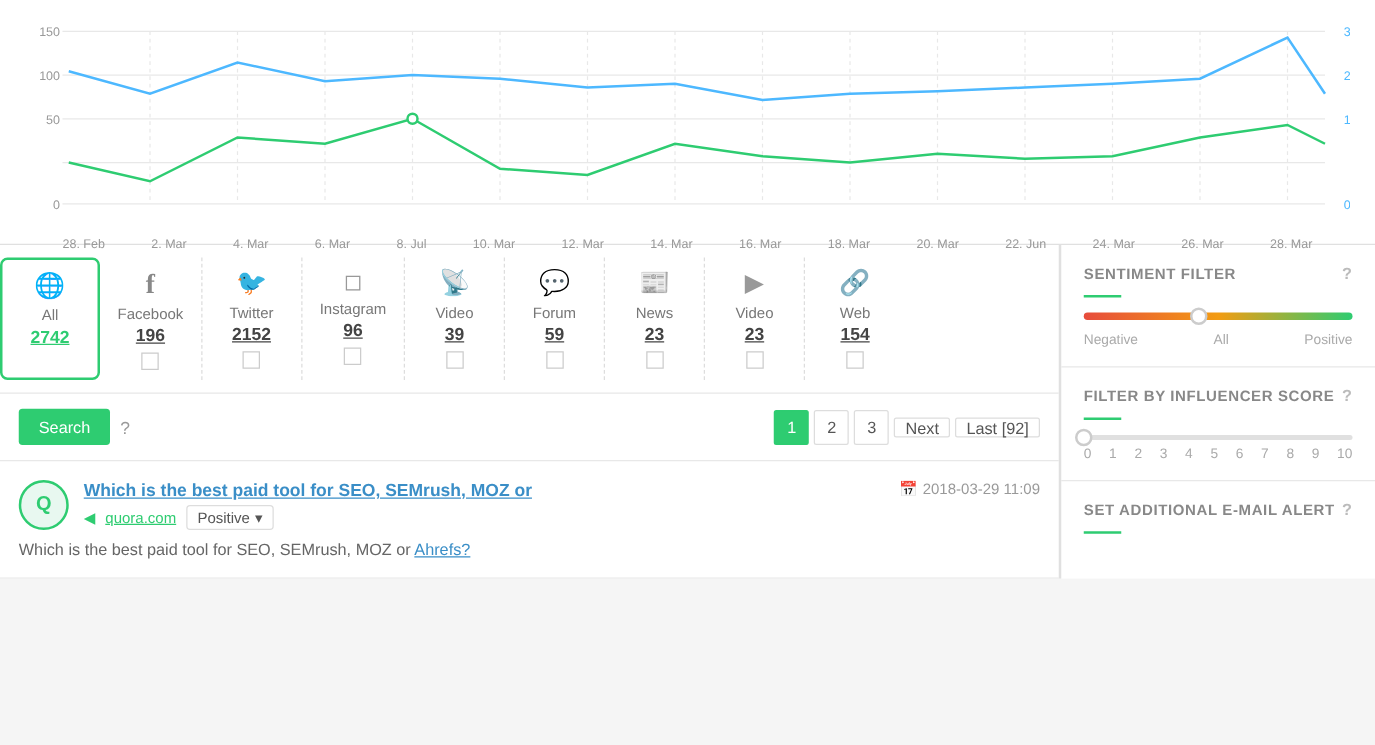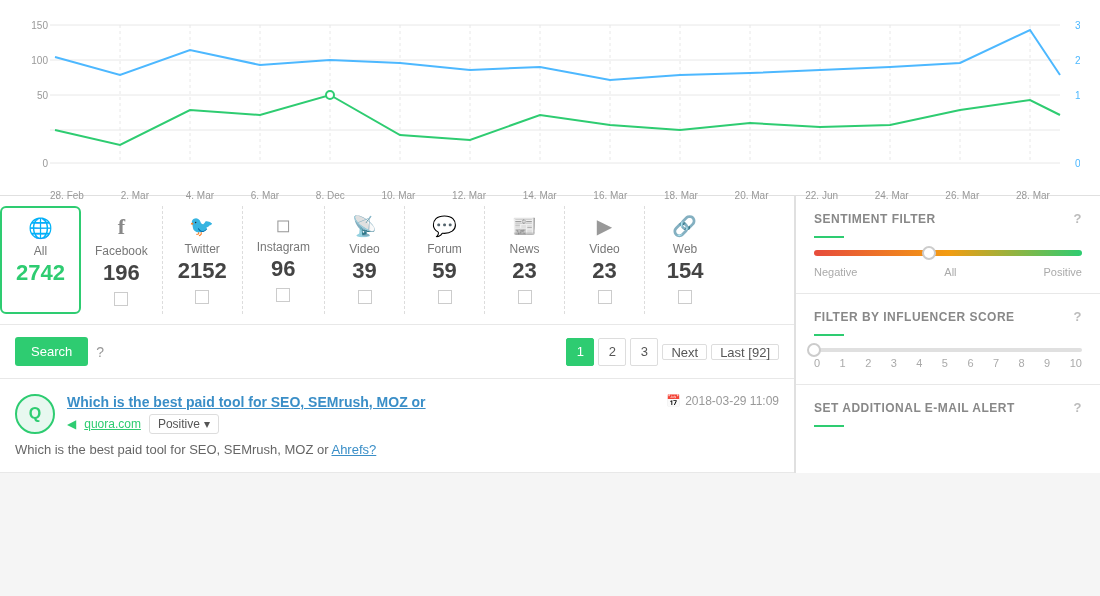--- a/index.html
+++ b/index.html
@@ -19,21 +19,21 @@
     .left-panel { flex: 1; background: #fff; border-right: 1px solid #e0e0e0; }
 
     
     .source-filter { display: flex; align-items: stretch; border-bottom: 1px solid #e8e8e8; padding: 10px 0; }
     .source-item { display: flex; flex-direction: column; align-items: center; padding: 8px 14px; border-right: 1px dashed #ddd; cursor: pointer; min-width: 80px; }
     .source-item:last-child { border-right: none; }
     .source-item.active { border: 2px solid #2ecc71; border-radius: 6px; }
     .source-icon { font-size: 20px; color: #999; margin-bottom: 4px; }
     .source-item.active .source-icon { color: #2ecc71; }
     .source-label { font-size: 12px; color: #777; }
-    .source-count { font-size: 22px; font-weight: bold; color: #444; margin: 2px 0; }
+    .source-count { font-size: 14px; font-weight: bold; color: #444; margin: 2px 0; text-decoration: underline; }
     .source-item.active .source-count { color: #2ecc71; }
     .source-checkbox { width: 14px; height: 14px; border: 1px solid #ccc; margin-top: 4px; }
 
     
     .search-bar { padding: 12px 15px; display: flex; align-items: center; gap: 8px; border-bottom: 1px solid #e8e8e8; }
     .search-input { border: 1px solid #ddd; border-radius: 3px; padding: 7px 10px; font-size: 13px; width: 160px; color: #999; }
     .search-button { background: #2ecc71; color: #fff; border: none; border-radius: 3px; padding: 7px 16px; cursor: pointer; font-size: 13px; }
     .help-icon { color: #999; font-size: 14px; cursor: pointer; }
     .pagination { margin-left: auto; display: flex; align-items: center; gap: 4px; }
     .page-btn { width: 28px; height: 28px; border: 1px solid #ddd; background: #fff; cursor: pointer; font-size: 13px; display: flex; align-items: center; justify-content: center; color: #555; border-radius: 2px; }
@@ -47,21 +47,21 @@
     .result-title-area { flex: 1; }
     .result-title { color: #3a8ec7; font-size: 14px; font-weight: bold; }
     .result-meta { display: flex; align-items: center; gap: 8px; margin-top: 4px; }
     .result-source { color: #2ecc71; font-size: 12px; }
     .sentiment-badge { border: 1px solid #ddd; border-radius: 3px; padding: 2px 8px; font-size: 12px; color: #555; display: flex; align-items: center; gap: 4px; cursor: pointer; }
     .result-date { margin-left: auto; color: #999; font-size: 12px; display: flex; align-items: center; gap: 4px; }
     .result-excerpt { margin-top: 8px; font-size: 13px; color: #666; }
     .result-link { color: #3a8ec7; }
 
     
-    .right-panel { width: 305px; background: #fff; border-left: 1px solid #e0e0e0; padding: 0; flex-shrink: 0; }
+    .right-panel { width: 252px; background: #fff; border-left: 1px solid #e0e0e0; padding: 0; flex-shrink: 0; }
     .filter-section { padding: 15px 18px; border-bottom: 1px solid #e8e8e8; }
     .filter-title { font-size: 12px; font-weight: bold; color: #888; letter-spacing: 0.5px; text-transform: uppercase; display: flex; justify-content: space-between; align-items: center; margin-bottom: 10px; }
     .filter-help { color: #bbb; font-size: 13px; cursor: pointer; }
     .sentiment-underline { height: 2px; background: #2ecc71; width: 30px; margin-bottom: 12px; }
     .sentiment-slider-track { position: relative; height: 6px; background: linear-gradient(to right, #e74c3c, #f39c12, #2ecc71); border-radius: 3px; margin: 10px 0; }
     .sentiment-slider-thumb { position: absolute; top: 50%; left: 43%; transform: translate(-50%, -50%); width: 14px; height: 14px; background: #fff; border: 2px solid #ccc; border-radius: 50%; }
     .sentiment-labels { display: flex; justify-content: space-between; font-size: 11px; color: #aaa; }
 
     .influencer-underline { height: 2px; background: #2ecc71; width: 30px; margin-bottom: 12px; }
     .influencer-slider-track { position: relative; height: 4px; background: #e0e0e0; border-radius: 2px; margin: 10px 0 5px; }
@@ -119,21 +119,21 @@
 
         <circle cx="310" cy="80" r="4" fill="white" stroke="#2ecc71" stroke-width="2"></circle>
       </svg>
 
       
       <div style="display:flex; justify-content:space-between; padding: 2px 30px 0 30px; font-size:10px; color:#999;">
         <span>28. Feb</span>
         <span>2. Mar</span>
         <span>4. Mar</span>
         <span>6. Mar</span>
-        <span>8. Dec</span>
+        <span>8. Jul</span>
         <span>10. Mar</span>
         <span>12. Mar</span>
         <span>14. Mar</span>
         <span>16. Mar</span>
         <span>18. Mar</span>
         <span>20. Mar</span>
         <span>22. Jun</span>
         <span>24. Mar</span>
         <span>26. Mar</span>
         <span>28. Mar</span>

